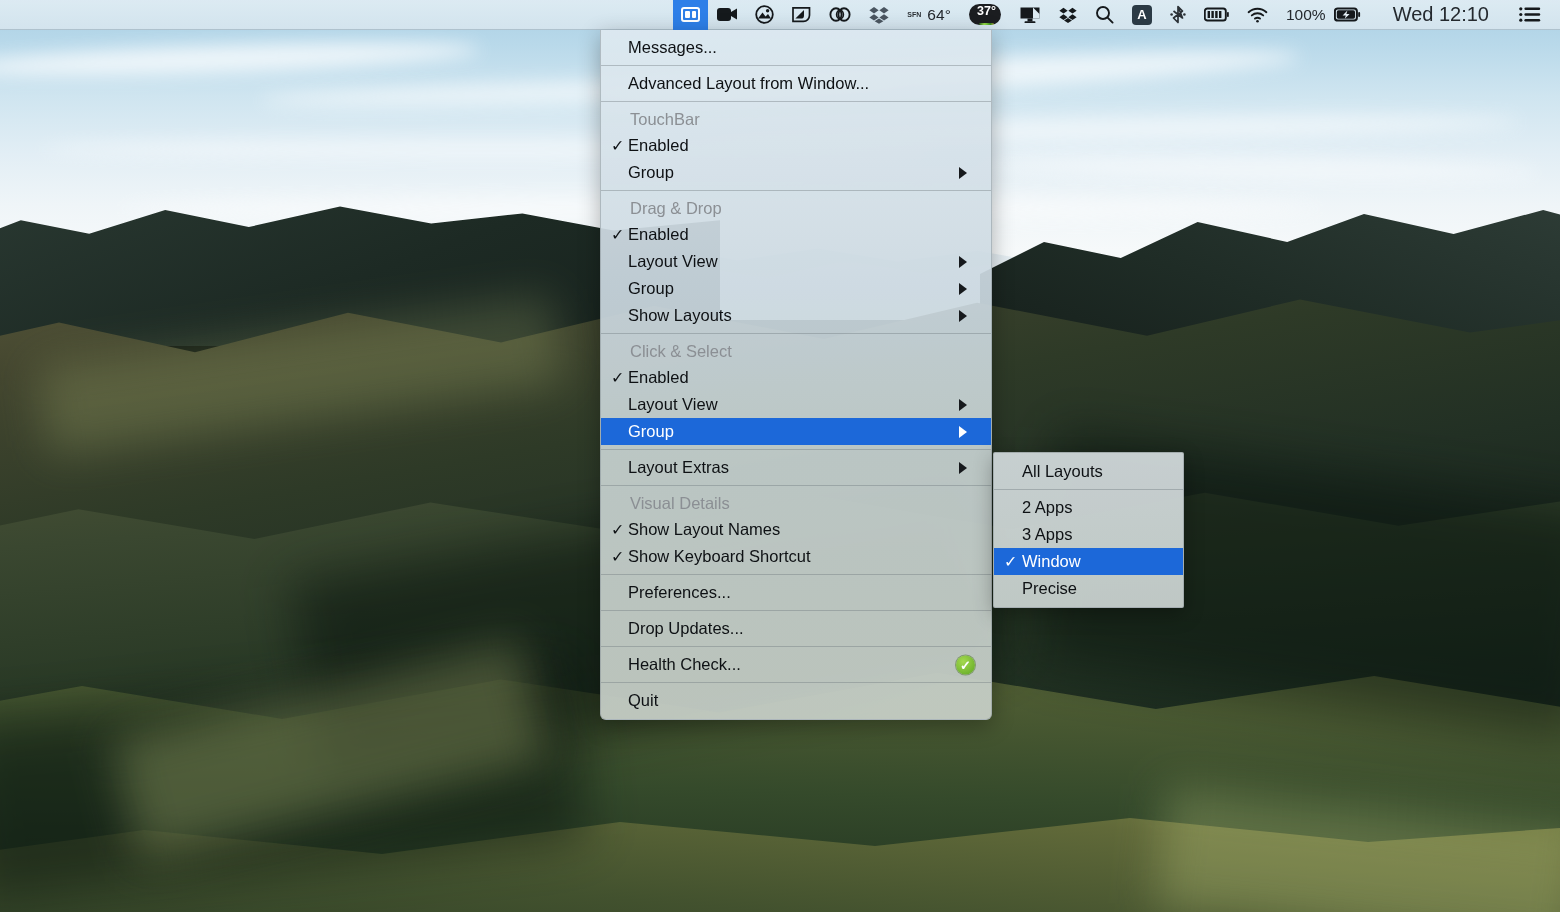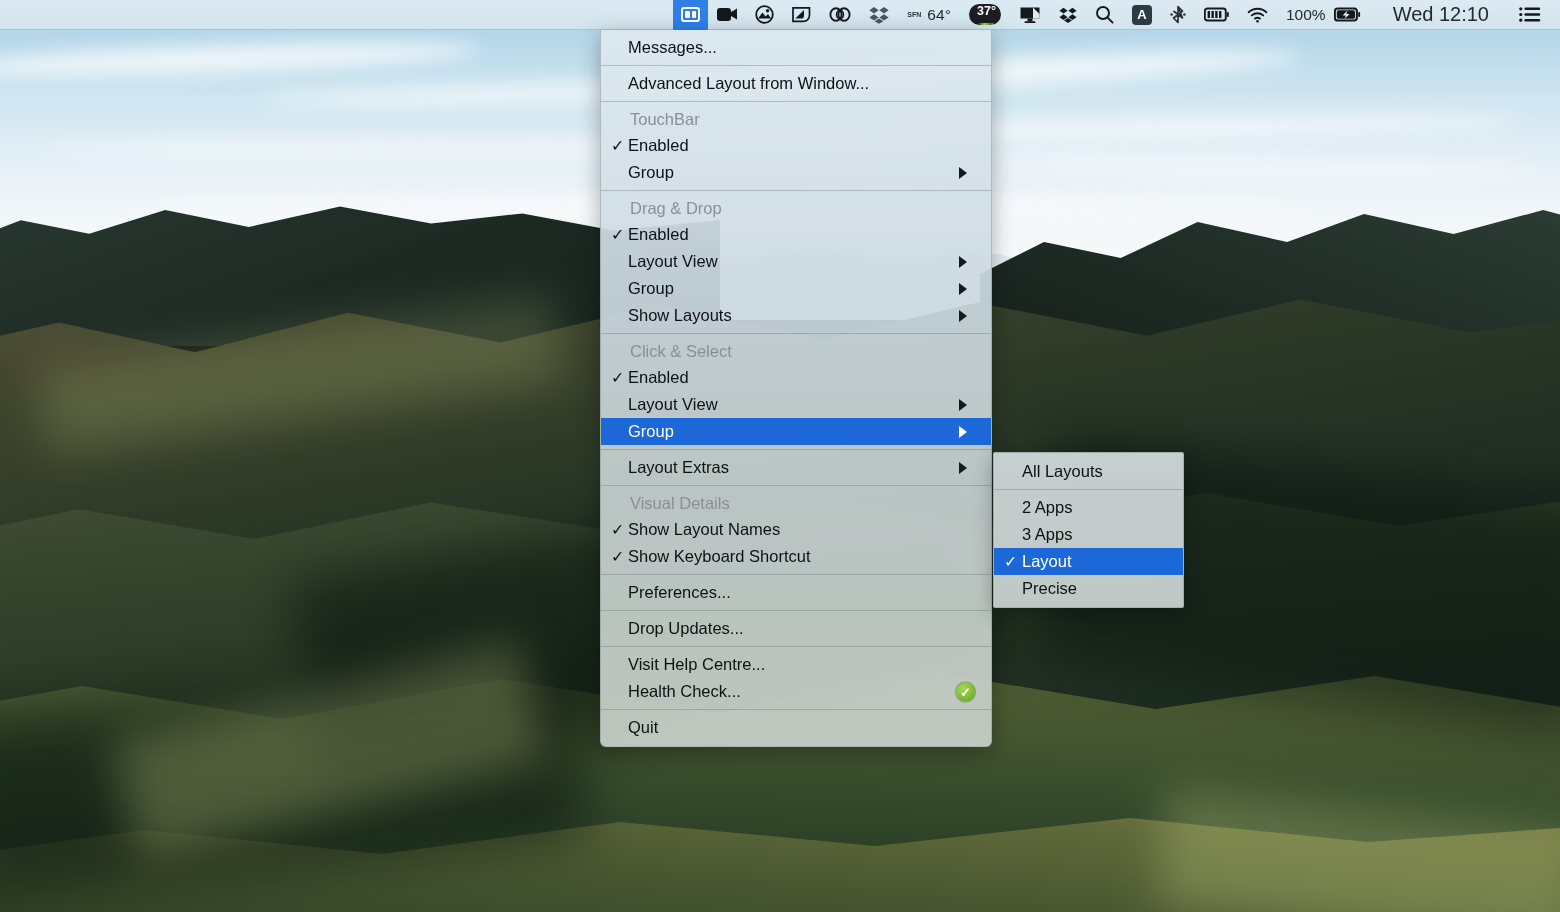--- a/index.html
+++ b/index.html
@@ -464,24 +464,20 @@
   <div class="sep"></div>
 
   <div class="row">
     <span class="check"></span>
     <span class="lbl">Drop Updates...</span>
   </div>
   <div class="sep"></div>
 
   <div class="row">
     <span class="check"></span>
-    <span class="lbl">Visit Help Centre...</span>
-  </div>
-  <div class="row">
-    <span class="check"></span>
     <span class="lbl">Health Check...</span>
     <span class="ok-badge">✓</span>
   </div>
   <div class="sep"></div>
 
   <div class="row">
     <span class="check"></span>
     <span class="lbl">Quit</span>
   </div>
 </div>
@@ -495,19 +491,19 @@
   <div class="row">
     <span class="check"></span>
     <span class="lbl">2 Apps</span>
   </div>
   <div class="row">
     <span class="check"></span>
     <span class="lbl">3 Apps</span>
   </div>
   <div class="row sel">
     <span class="check">✓</span>
-    <span class="lbl">Layout</span>
+    <span class="lbl">Window</span>
   </div>
   <div class="row">
     <span class="check"></span>
     <span class="lbl">Precise</span>
   </div>
 </div>
 
 </body></html>

